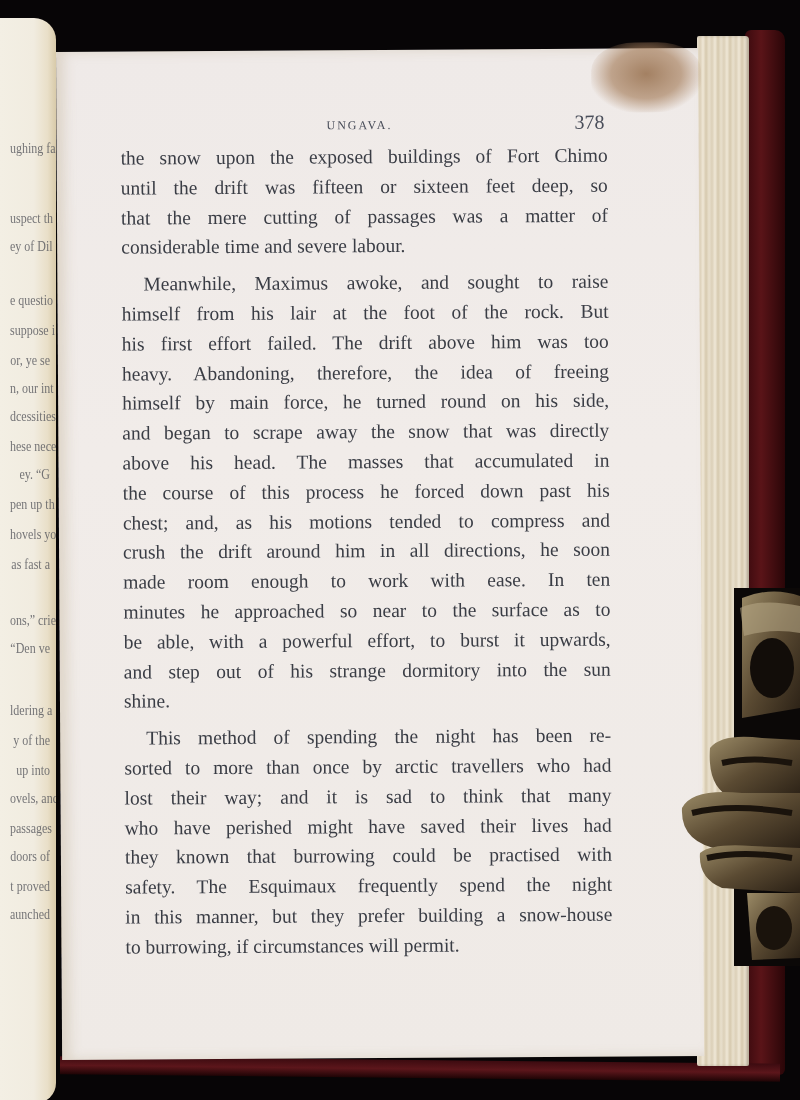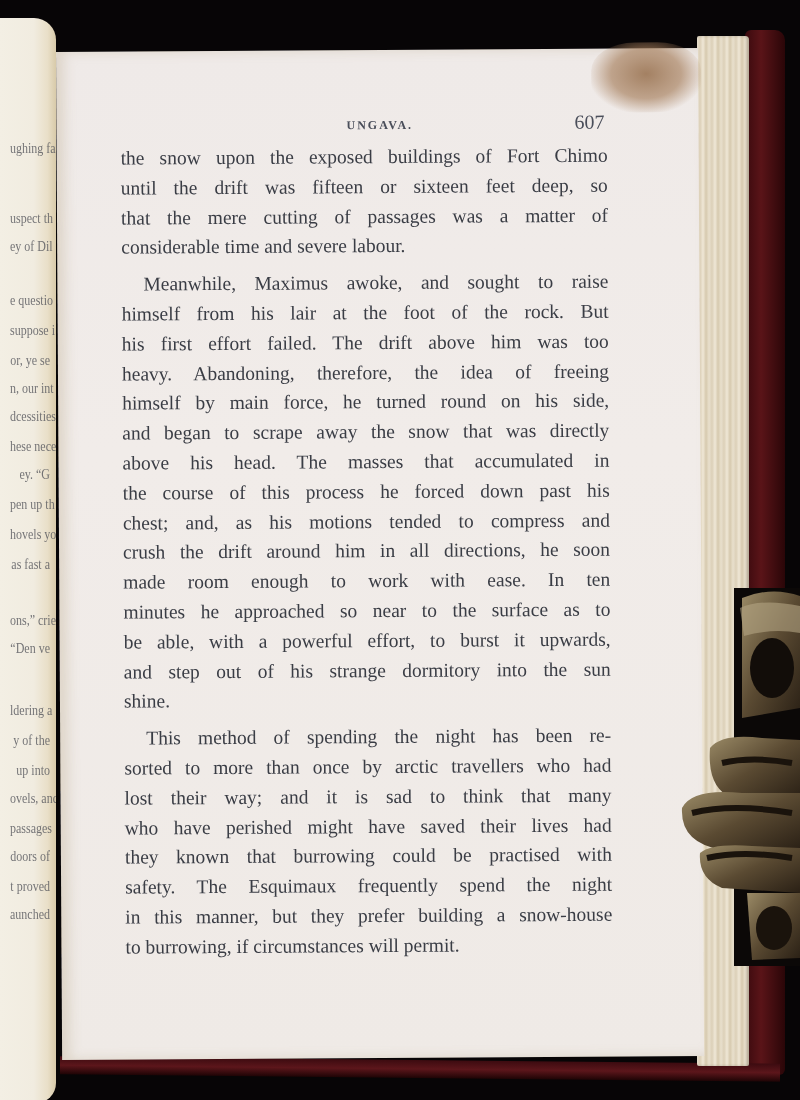--- a/index.html
+++ b/index.html
@@ -51,21 +51,21 @@
       position: absolute; left: 535px; top: -6px; width: 110px; height: 70px;
       background: radial-gradient(ellipse at 50% 45%, rgba(150,110,75,0.85) 0%, rgba(165,125,90,0.65) 45%, rgba(200,170,140,0) 75%);
       border-radius: 40%;
     }
     .header {
       position: absolute; top: 62px; left: 0; width: 642px; height: 24px;
       color: #4a4e5a;
     }
     .running-head {
       position: absolute; left: 270px; top: 6px;
-      font-size: 12px; font-weight: bold; letter-spacing: 2px; margin-left: 20px;
+      font-size: 12px; font-weight: normal; letter-spacing: 2px;
     }
     .page-number {
       position: absolute; left: 518px; top: 0px;
       font-size: 20px;
     }
     .body-text {
       position: absolute; left: 64px; top: 92px; width: 487px;
       font-size: 19.5px; line-height: 29.8px; color: #3a3d45;
       text-align: justify;
     }
@@ -111,21 +111,21 @@
     <span class="frag" style="top: 802px;">passages</span>
     <span class="frag" style="top: 830px;">doors of</span>
     <span class="frag" style="top: 860px;">t proved</span>
     <span class="frag" style="top: 888px;">aunched</span>
   </div>
 
 <div class="page">
   <div class="stain"></div>
   <div class="header">
     <span class="running-head">UNGAVA.</span>
-    <span class="page-number">607</span>
+    <span class="page-number">378</span>
   </div>
   <div class="body-text" id="body-text">
       <div>
         <span class="line">the snow upon the exposed buildings of Fort Chimo</span>
         <span class="line">until the drift was fifteen or sixteen feet deep, so</span>
         <span class="line">that the mere cutting of passages was a matter of</span>
         <span class="line last">considerable time and severe labour.</span>
       </div>
       <div class="para-gap"></div>
       <div>

